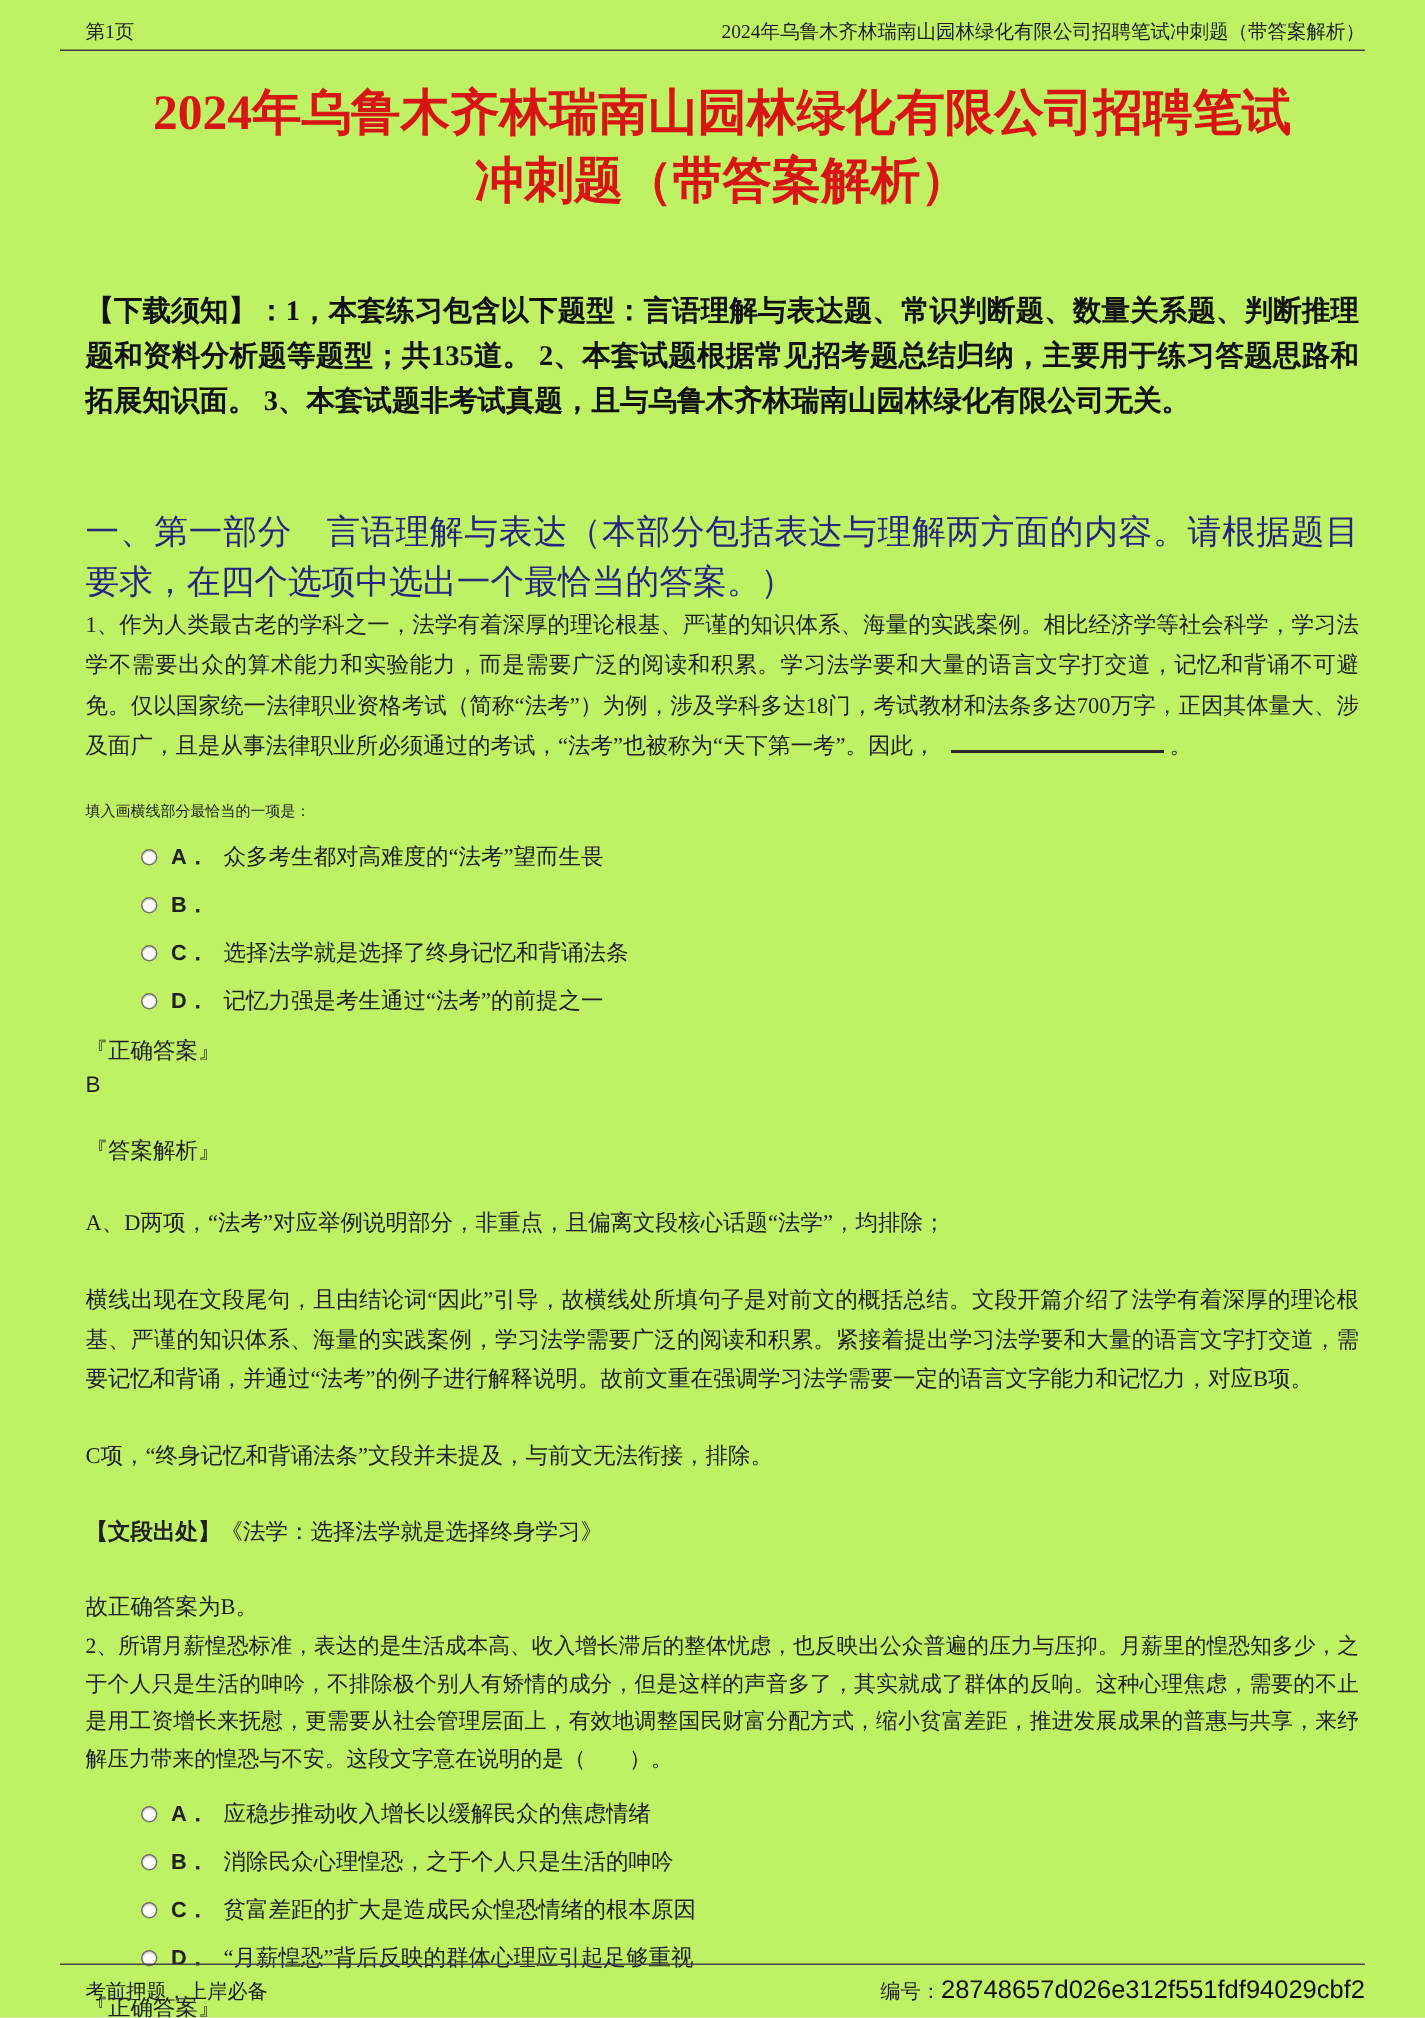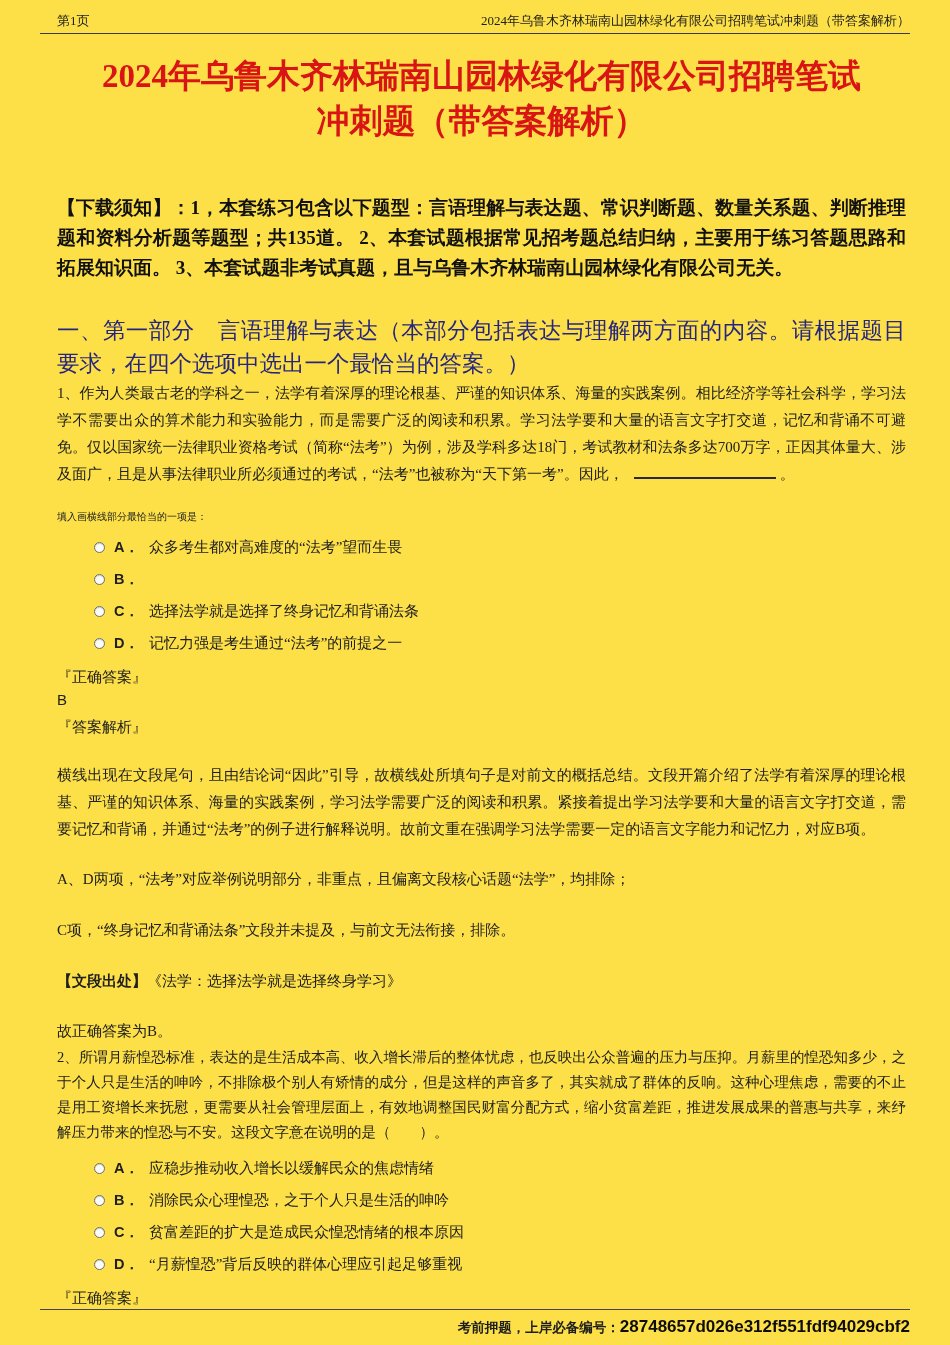--- a/index.html
+++ b/index.html
@@ -1,21 +1,21 @@
 <!DOCTYPE html>
 <html><head>
 <meta charset="utf-8">
 <style>
   * { margin:0; padding:0; box-sizing:border-box; }
   html,body { background:#e8e8e6; }
   .page {
     position:relative;
     width:950px; height:1345px;
     margin:0 auto;
-    background:#fde047;
+    background:#bef264;
     font-family:"Liberation Serif","DejaVu Serif",serif;
     color:#202020;
     overflow:hidden;
   }
   .content { padding:0 44px 0 57px; }
 
   
   .pg-header {
     display:flex; justify-content:space-between; align-items:flex-end;
     margin:0 40px 0 40px;
@@ -36,21 +36,21 @@
 
   
   .notice {
     margin-top:50px;
     font-size:19px; font-weight:bold;
     line-height:1.58; text-align:justify; color:#111;
   }
 
   
   .section-heading {
-    margin-top:32px;
+    margin-top:56px;
     font-size:22.5px; font-weight:normal;
     color:#26267f;
     line-height:1.45; text-align:justify;
   }
 
   .stem { font-size:15px; line-height:1.8; text-align:justify; }
   .blank {
     display:inline-block; width:142px; height:2px;
     border-bottom:2px solid #2a2a2a;
     vertical-align:baseline; margin:0 4px 0 10px;
@@ -62,32 +62,32 @@
   .radio {
     flex:0 0 auto;
     width:11px; height:11px;
     border:1px solid #6f6f6f; border-radius:50%;
     background:#fcfcfb; box-shadow:inset 0 1px 1px rgba(0,0,0,.18);
     margin-right:9px;
   }
   .opt-letter { font-family:"Liberation Sans","DejaVu Sans",sans-serif; font-weight:bold; font-size:14.5px; margin-right:10px; }
   .opt-text { }
 
-  .ans-label { margin-top:5px; font-size:15px; line-height:1.5; }
+  .ans-label { margin-top:22px; font-size:15px; line-height:1.5; }
   .ans-value { font-family:"Liberation Sans","DejaVu Sans",sans-serif; font-size:15px; line-height:1.45; }
   .para { font-size:15px; line-height:1.78; text-align:justify; }
   .gap-top { margin-top:24px; }
   .src-label { font-weight:bold; }
 
   
   .pg-footer {
     position:absolute; left:40px; right:40px; bottom:8px;
     border-top:1.5px solid #454545;
     padding-top:7px;
-    display:flex; justify-content:flex-end; align-items:baseline;font-weight:bold;
+    display:flex; justify-content:space-between; align-items:baseline;
   }
   .pg-footer .fl { font-size:13.5px; color:#1d1d1d; padding-left:17px; }
   .pg-footer .fr { font-size:13.5px; color:#1d1d1d; }
   .pg-footer .fr .serial {
     font-family:"Liberation Sans","DejaVu Sans",sans-serif;
     font-size:17px; color:#0d0d0d;
   }
 </style>
 </head>
 <body>
@@ -130,22 +130,22 @@
           <span class="radio"></span>
           <span class="opt-letter">D．</span>
           <span class="opt-text">记忆力强是考生通过“法考”的前提之一</span>
         </div>
       </div>
 
       <p class="ans-label" style="margin-top:10px;">『正确答案』</p>
       <p class="ans-value">B</p>
       <p class="ans-label">『答案解析』</p>
 
+      <p class="para gap-top">A、D两项，“法考”对应举例说明部分，非重点，且偏离文段核心话题“法学”，均排除；</p>
       <p class="para gap-top">横线出现在文段尾句，且由结论词“因此”引导，故横线处所填句子是对前文的概括总结。文段开篇介绍了法学有着深厚的理论根基、严谨的知识体系、海量的实践案例，学习法学需要广泛的阅读和积累。紧接着提出学习法学要和大量的语言文字打交道，需要记忆和背诵，并通过“法考”的例子进行解释说明。故前文重在强调学习法学需要一定的语言文字能力和记忆力，对应B项。</p>
-      <p class="para gap-top">A、D两项，“法考”对应举例说明部分，非重点，且偏离文段核心话题“法学”，均排除；</p>
       <p class="para gap-top">C项，“终身记忆和背诵法条”文段并未提及，与前文无法衔接，排除。</p>
       <p class="para gap-top"><span class="src-label">【文段出处】</span><span>《法学：选择法学就是选择终身学习》</span></p>
       <p class="para gap-top">故正确答案为B。</p>
     </section>
 
     <section>
       <p class="stem" style="line-height:1.72; font-size:14.5px;">2、所谓月薪惶恐标准，表达的是生活成本高、收入增长滞后的整体忧虑，也反映出公众普遍的压力与压抑。月薪里的惶恐知多少，之于个人只是生活的呻吟，不排除极个别人有矫情的成分，但是这样的声音多了，其实就成了群体的反响。这种心理焦虑，需要的不止是用工资增长来抚慰，更需要从社会管理层面上，有效地调整国民财富分配方式，缩小贫富差距，推进发展成果的普惠与共享，来纾解压力带来的惶恐与不安。这段文字意在说明的是（　　）。</p>
 
       <div class="options">
         <div class="option">

